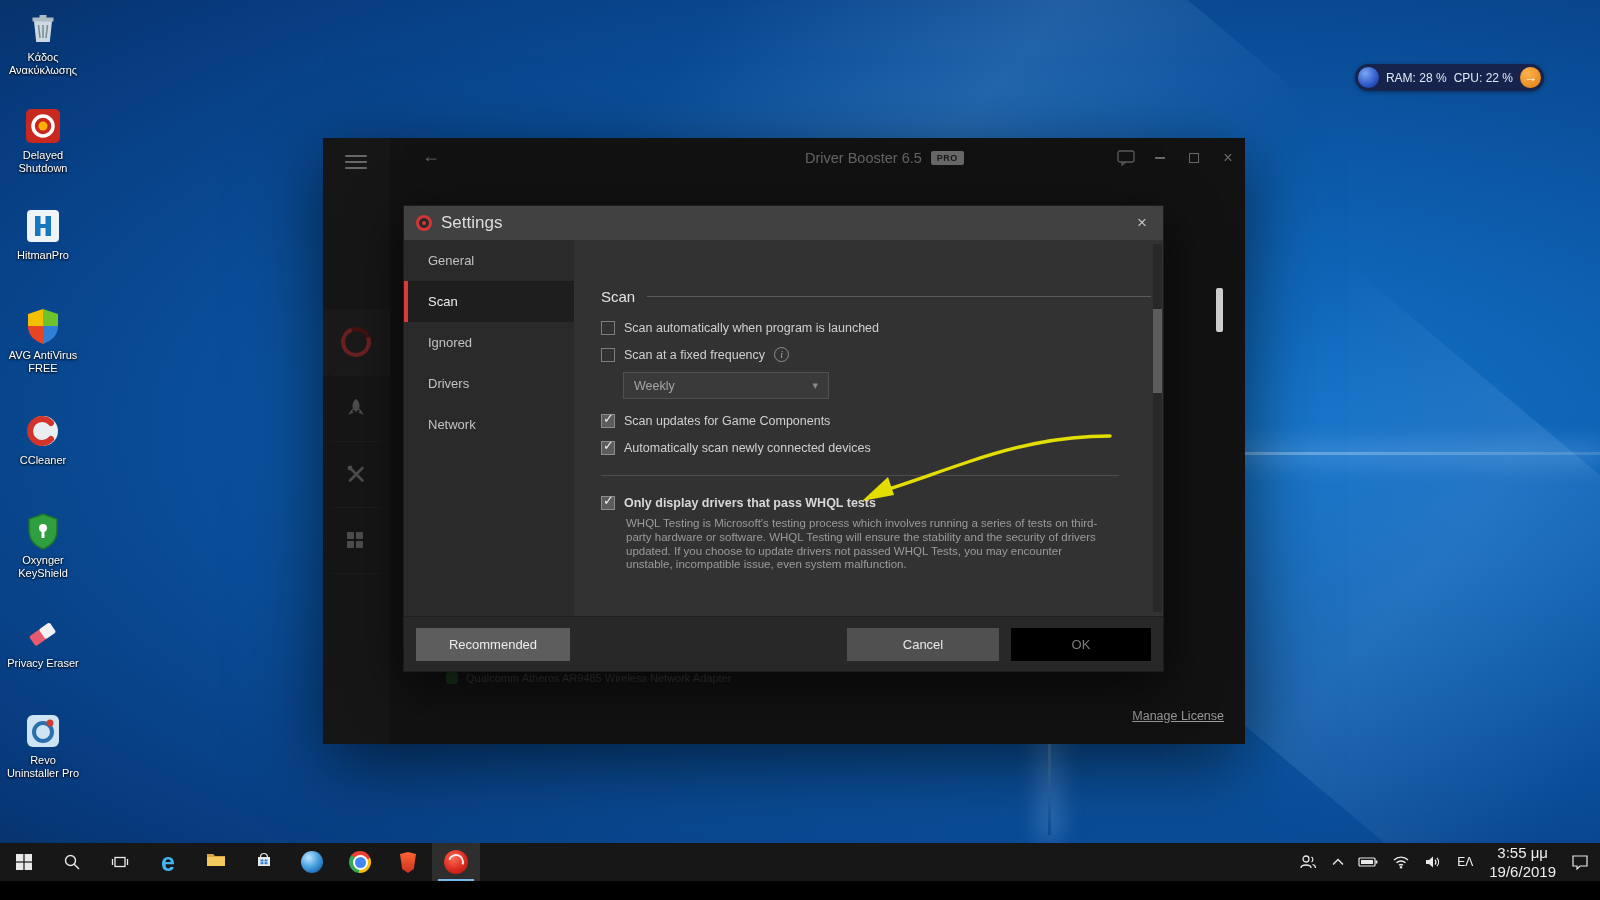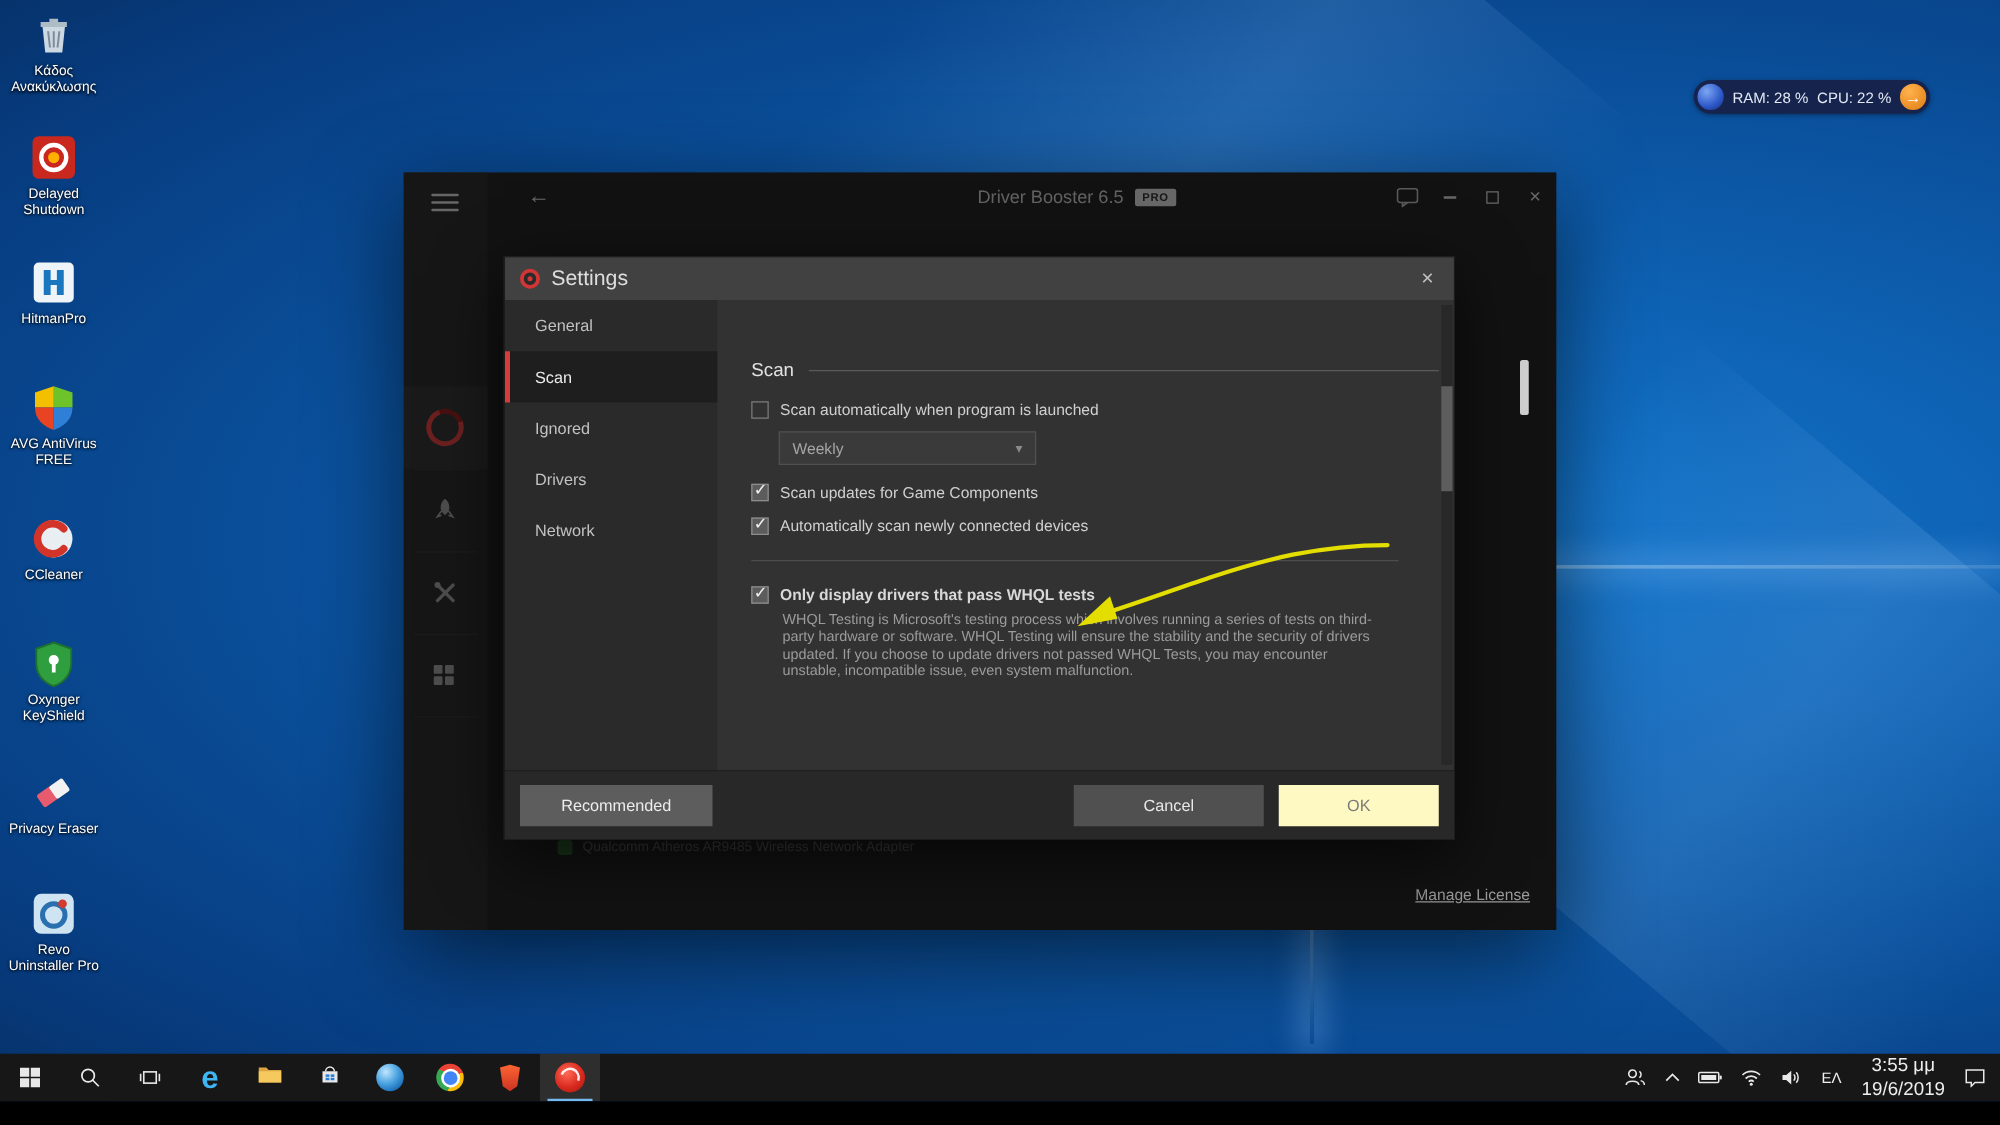--- a/index.html
+++ b/index.html
@@ -39,21 +39,21 @@
   .rail{position:absolute;left:0;top:0;width:67px;height:100%;background:#2c2c2c}
   .rail .sep{position:absolute;left:8px;right:8px;height:1px;background:#383838}
   .rail-cell-hl{position:absolute;left:0;top:171px;width:100%;height:66px;background:#353535}
   .hamburger{position:absolute;left:22px;top:13px;width:22px;cursor:pointer}
   .hamburger span{display:block;height:2px;background:#cfcfcf;margin:4px 0;border-radius:1px}
   .scan-ring{position:absolute;left:18px;top:189px;width:30px;height:30px;border-radius:50%;
     border:4px solid #d84040;border-top-color:#8f2020;transform:rotate(25deg)}
   .rail-ic{position:absolute;left:22px;cursor:pointer}
   .titlebar{position:absolute;left:67px;top:0;right:0;height:40px;display:flex;align-items:center}
   .back-ic{position:absolute;left:32px;top:8px;font-size:18px;color:#cfcfcf;cursor:pointer}
-  .wtitle{position:absolute;left:392px;top:0;height:40px;display:flex;align-items:center;gap:9px}
+  .wtitle{position:absolute;left:415px;top:0;height:40px;display:flex;align-items:center;gap:9px}
   .wtitle .t{color:#c4c4c4;font-size:14.5px}
   .probadge{background:#d0d0d0;color:#333;font-size:9px;font-weight:bold;padding:2px 6px;border-radius:2px;letter-spacing:.5px}
   .wctrl{position:absolute;right:0;top:0;height:40px;display:flex;align-items:center;gap:0}
   .wbtn{width:34px;height:40px;display:flex;align-items:center;justify-content:center;color:#cfcfcf;cursor:pointer}
   .min-glyph{width:10px;height:1.6px;background:#cfcfcf}
   .max-glyph{width:10px;height:10px;border:1.6px solid #cfcfcf}
   .close-glyph{font-size:16px;line-height:1}
   .faint-row{position:absolute;left:123px;top:534px;display:flex;align-items:center;gap:8px;opacity:.5}
   .faint-dot{width:12px;height:12px;border-radius:3px;background:#3fae4a}
   .faint-txt{font-size:11px;color:#aab4aa}
@@ -94,21 +94,21 @@
   .dropdown .chev{margin-left:auto;color:#8a8a8a;font-size:11px}
   .divider{height:1px;background:#4d4d4d;margin:14px 44px 13px 0}
   .whql-desc{margin:1px 0 0 25px;width:482px;font-size:11.5px;line-height:1.2;color:#9b9b9b}
   .dlg-scroll{position:absolute;right:1px;top:4px;bottom:4px;width:9px;background:#282828}
   .dlg-thumb{position:absolute;top:65px;left:0;width:9px;height:84px;background:#5d5d5d;cursor:pointer}
   .dlg-footer{position:absolute;left:0;right:0;bottom:0;height:55px;background:#282828;border-top:1px solid #1f1f1f;
     display:flex;align-items:center;padding:0 12px;gap:12px}
   .btn{height:33px;display:flex;align-items:center;justify-content:center;font-size:13px;cursor:pointer}
   .btn-rec{width:154px;background:#5d5d5d;color:#ededed}
   .btn-cancel{margin-left:auto;width:152px;background:#505050;color:#e8e8e8}
-  .btn-ok{width:128px;background:#fef9c3;color:#7a7a7a}
+  .btn-ok{width:140px;background:#000000;color:#7a7a7a}
 
   
   .annot{position:absolute;inset:0;z-index:40;pointer-events:none}
 
   
   .taskbar{position:absolute;left:0;right:0;top:843px;height:38px;background:#171717;z-index:50;
     display:flex;align-items:stretch}
   .below-bar{position:absolute;left:0;right:0;top:881px;height:19px;background:#000;z-index:50}
   .tb-left{display:flex}
   .tslot{width:48px;display:flex;align-items:center;justify-content:center;cursor:pointer;position:relative}
@@ -303,20 +303,25 @@
       </div>
       <div class="dlg-content">
         <div class="sec-head">
           <span class="t">Scan</span>
           <div class="rule"></div>
         </div>
         <label class="opt">
           <span class="cb"></span>
           <span class="optlbl">Scan automatically when program is launched</span>
         </label>
+        <label class="opt">
+          <span class="cb"></span>
+          <span class="optlbl">Scan at a fixed frequency</span>
+          <span class="info-ic">i</span>
+        </label>
         <div class="dropdown">
           <span class="val">Weekly</span>
           <span class="chev">▾</span>
         </div>
         <label class="opt">
           <span class="cb checked">
               <span class="mark">✓</span>
             </span>
           <span class="optlbl">Scan updates for Game Components</span>
         </label>

